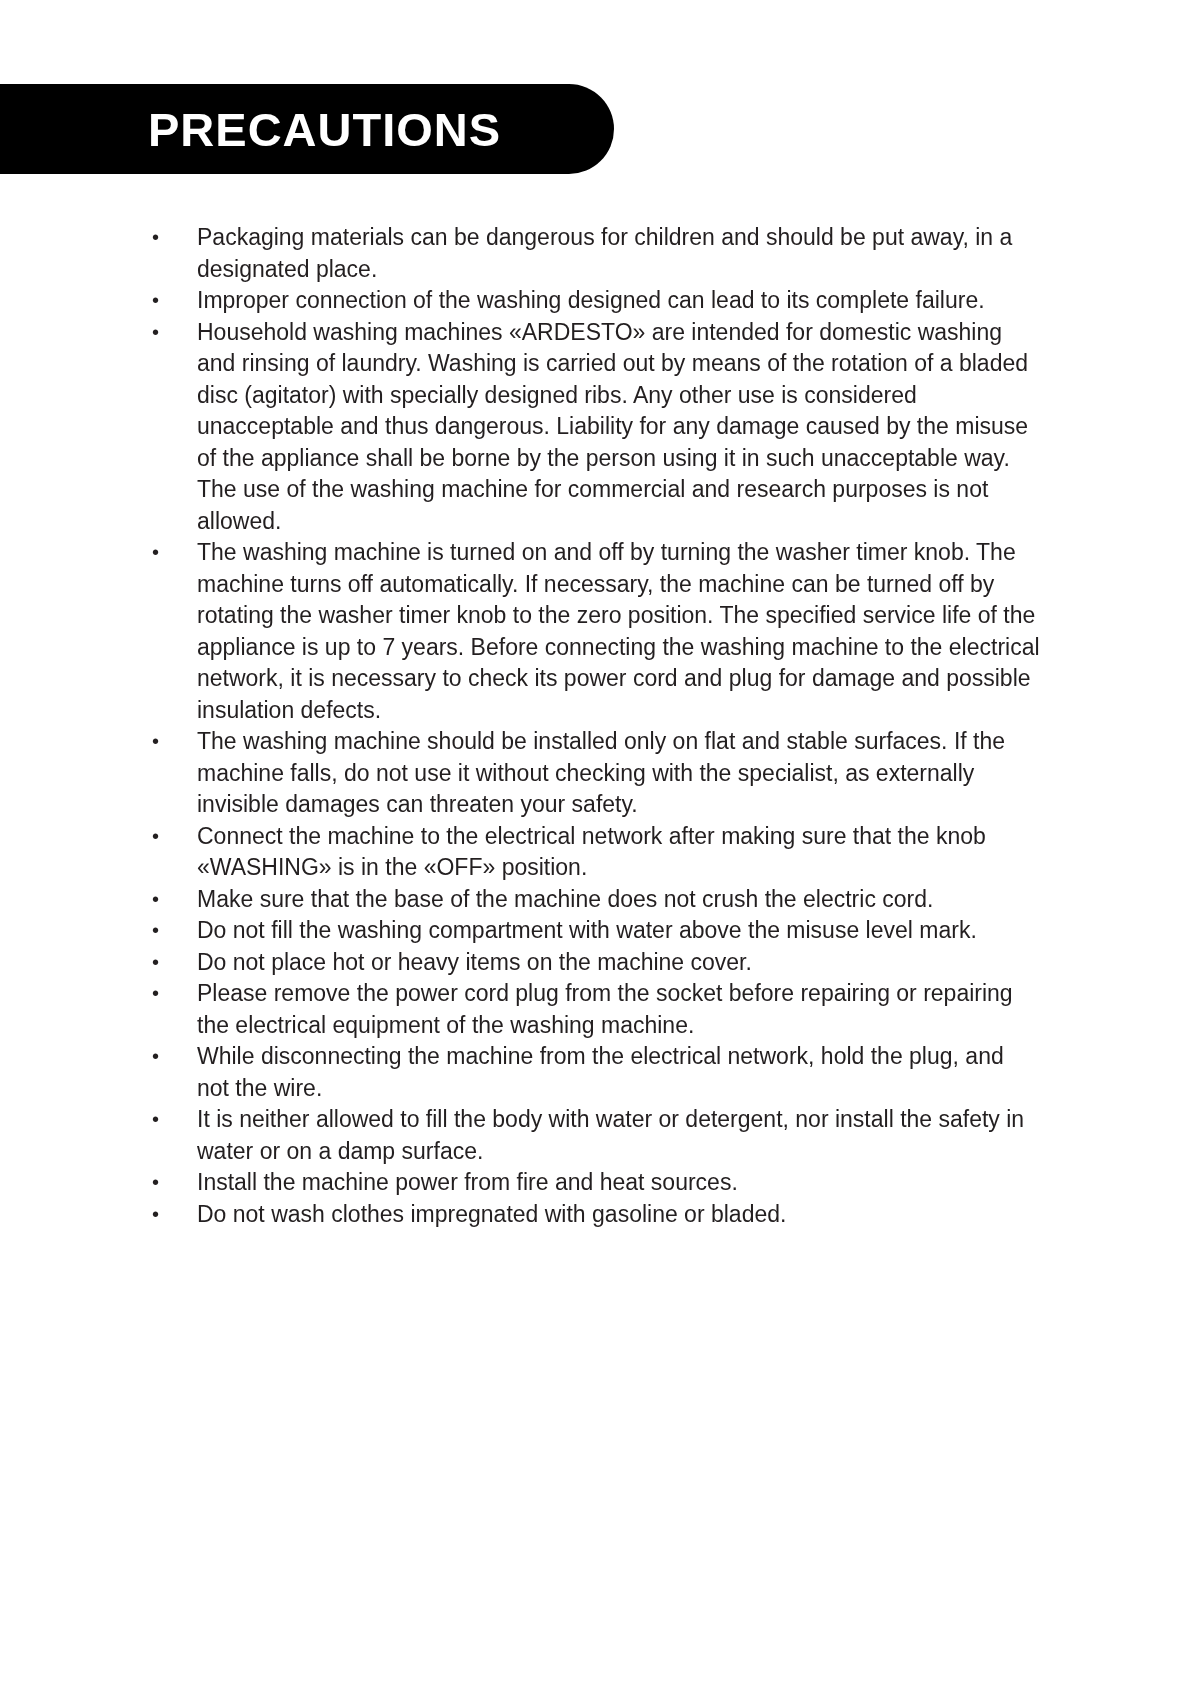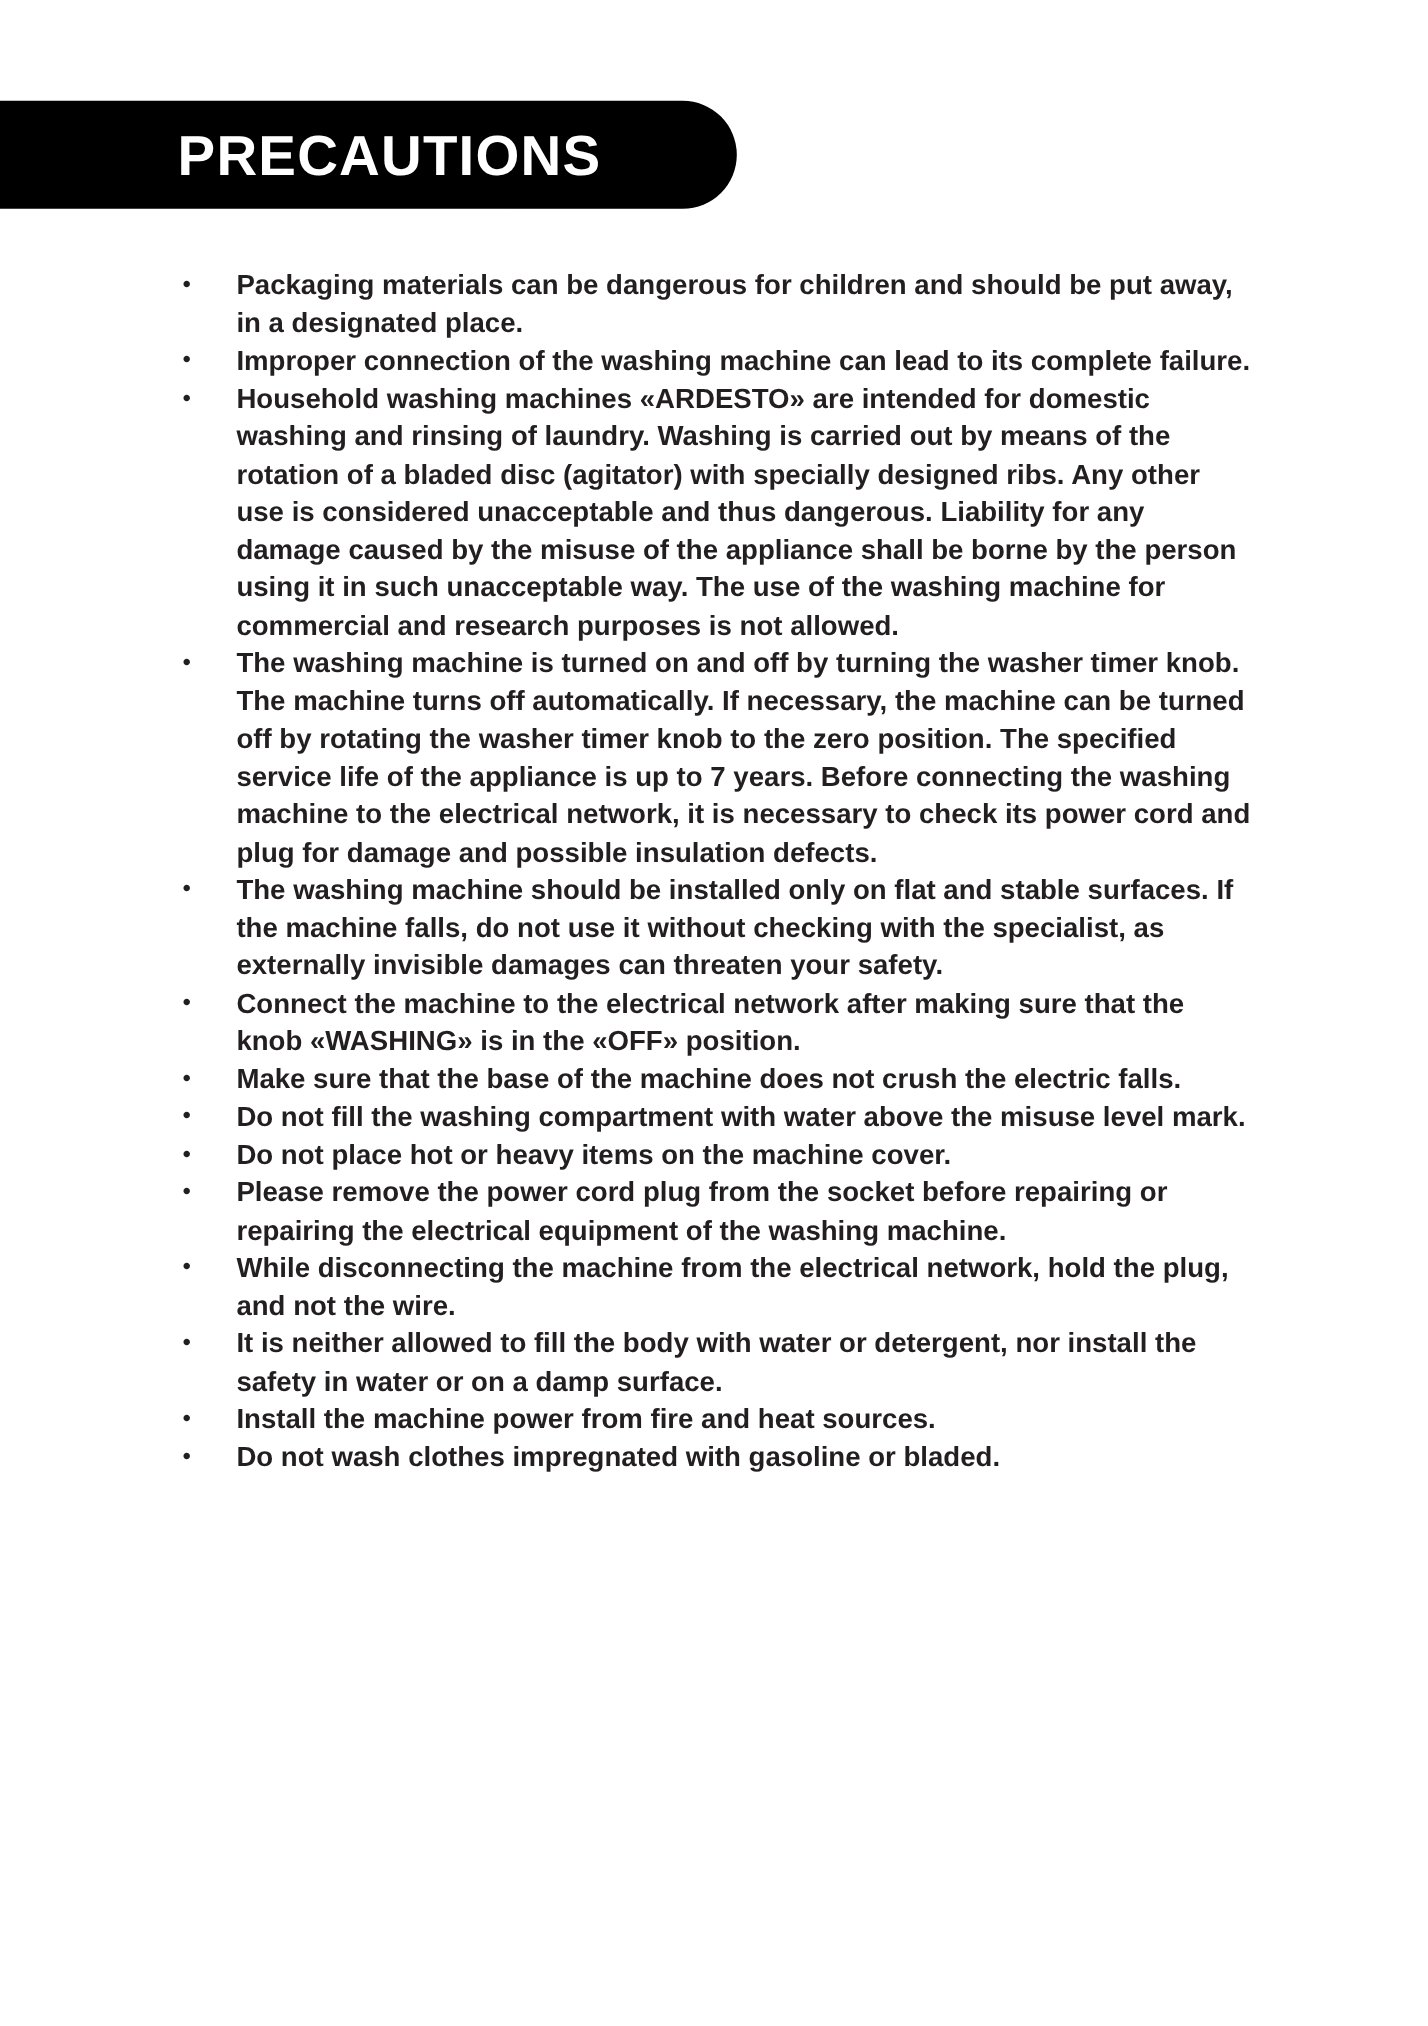--- a/index.html
+++ b/index.html
@@ -56,59 +56,58 @@
     flex: 0 0 45px;
     text-align: left;
     font-size: 20px;
     line-height: 31.5px;
     color: #231f20;
     user-select: none;
   }
   ul.precautions-list .item-text {
     flex: 1 1 auto;
     max-width: 845px;
-    font-weight: bold;
   }
 </style>
 </head>
 <body>
 
 <div class="header-badge">
   <h1 class="title">PRECAUTIONS</h1>
 </div>
 
 <div class="content">
   <ul class="precautions-list">
       <li>
         <span class="bullet">•</span>
         <span class="item-text">Packaging materials can be dangerous for children and should be put away, in a designated place.</span>
       </li>
       <li>
         <span class="bullet">•</span>
-        <span class="item-text">Improper connection of the washing machine can lead to its complete failure.</span>
+        <span class="item-text">Improper connection of the washing designed can lead to its complete failure.</span>
       </li>
       <li>
         <span class="bullet">•</span>
         <span class="item-text">Household washing machines «ARDESTO» are intended for domestic washing and rinsing of laundry. Washing is carried out by means of the rotation of a bladed disc (agitator) with specially designed ribs. Any other use is considered unacceptable and thus dangerous. Liability for any damage caused by the misuse of the appliance shall be borne by the person using it in such unacceptable way. The use of the washing machine for commercial and research purposes is not allowed.</span>
       </li>
       <li>
         <span class="bullet">•</span>
         <span class="item-text">The washing machine is turned on and off by turning the washer timer knob. The machine turns off automatically. If necessary, the machine can be turned off by rotating the washer timer knob to the zero position. The specified service life of the appliance is up to 7 years. Before connecting the washing machine to the electrical network, it is necessary to check its power cord and plug for damage and possible insulation defects.</span>
       </li>
       <li>
         <span class="bullet">•</span>
         <span class="item-text">The washing machine should be installed only on flat and stable surfaces. If the machine falls, do not use it without checking with the specialist, as externally invisible damages can threaten your safety.</span>
       </li>
       <li>
         <span class="bullet">•</span>
         <span class="item-text">Connect the machine to the electrical network after making sure that the knob «WASHING» is in the «OFF» position.</span>
       </li>
       <li>
         <span class="bullet">•</span>
-        <span class="item-text">Make sure that the base of the machine does not crush the electric falls.</span>
+        <span class="item-text">Make sure that the base of the machine does not crush the electric cord.</span>
       </li>
       <li>
         <span class="bullet">•</span>
         <span class="item-text">Do not fill the washing compartment with water above the misuse level mark.</span>
       </li>
       <li>
         <span class="bullet">•</span>
         <span class="item-text">Do not place hot or heavy items on the machine cover.</span>
       </li>
       <li>

